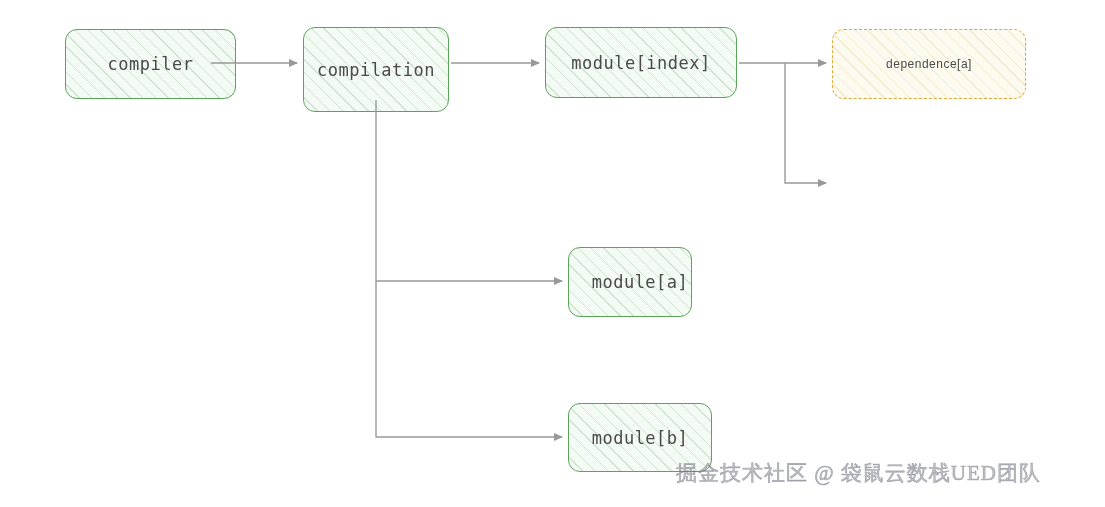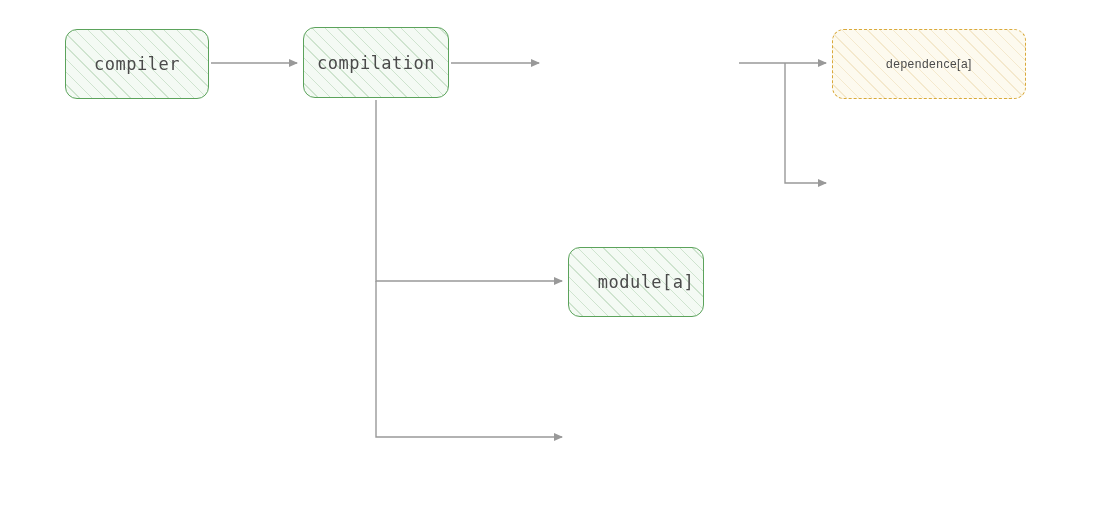--- a/index.html
+++ b/index.html
@@ -97,33 +97,40 @@
     <g id="edge-group" fill="none" stroke="#999999" stroke-width="1.4">
         <path d="M 211 63 L 297 63" stroke="#999999" stroke-width="1.4" fill="none" marker-end="url(#arrowhead)"></path>
         <path d="M 451 63 L 539 63" stroke="#999999" stroke-width="1.4" fill="none" marker-end="url(#arrowhead)"></path>
         <path d="M 739 63 L 826 63" stroke="#999999" stroke-width="1.4" fill="none" marker-end="url(#arrowhead)"></path>
         <path d="M 785 63 L 785 183 L 826 183" stroke="#999999" stroke-width="1.4" fill="none" marker-end="url(#arrowhead)"></path>
         <path d="M 376 100 L 376 281 L 562 281" stroke="#999999" stroke-width="1.4" fill="none" marker-end="url(#arrowhead)"></path>
         <path d="M 376 281 L 376 437 L 562 437" stroke="#999999" stroke-width="1.4" fill="none" marker-end="url(#arrowhead)"></path>
       </g>
   </svg>
 
-  <div class="node green" style="left: 65px; top: 29px; width: 144px; height: 70px;">
+  <div class="node green" style="left: 65px; top: 29px; width: 171px; height: 70px;">
     <span class="label">compiler</span>
   </div>
 
-  <div class="node green" style="left: 303px; top: 27px; width: 146px; height: 71px;">
+  <div class="node green" style="left: 303px; top: 27px; width: 146px; height: 85px;">
     <span class="label">compilation</span>
   </div>
 
+  <div class="node green" style="left: 545px; top: 27px; width: 192px; height: 71px;">
+    <span class="label">module[index]</span>
+  </div>
 
   <div class="node orange" style="left: 832px; top: 29px; width: 194px; height: 70px;">
     <span class="label">dependence[a]</span>
   </div>
 
 
-  <div class="node green" style="left: 568px; top: 247px; width: 136px; height: 70px; padding-left: 20px;">
+  <div class="node green" style="left: 568px; top: 247px; width: 124px; height: 70px; padding-left: 20px;">
     <span class="label">module[a]</span>
   </div>
 
+  <div class="node green" style="left: 568px; top: 403px; width: 144px; height: 69px;">
+    <span class="label">module[b]</span>
+  </div>
 
+  <div class="watermark">掘金技术社区 @ 袋鼠云数栈UED团队</div>
 
 </div>
 
 </body></html>

